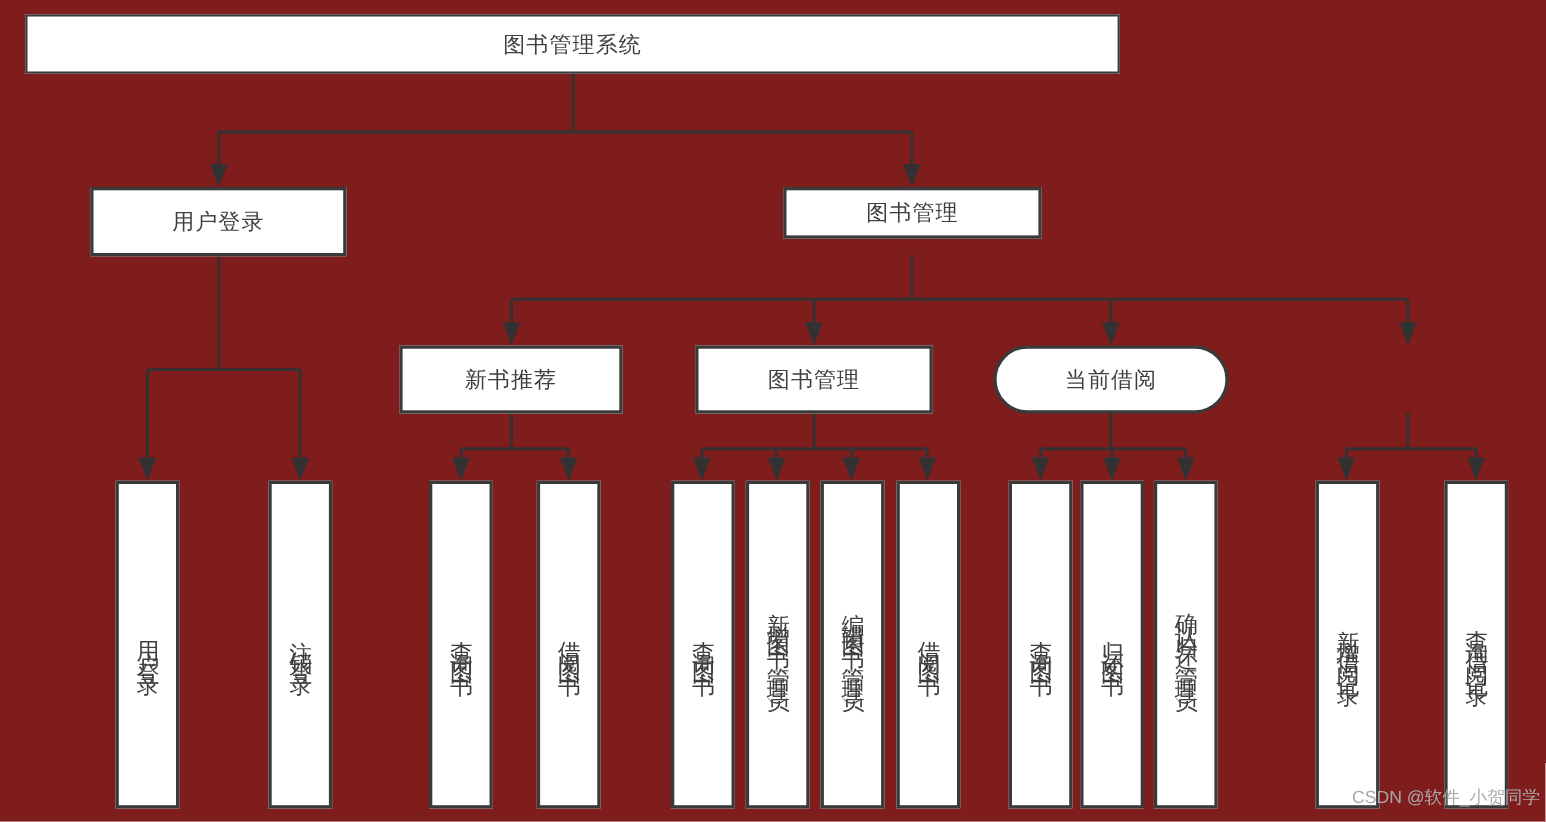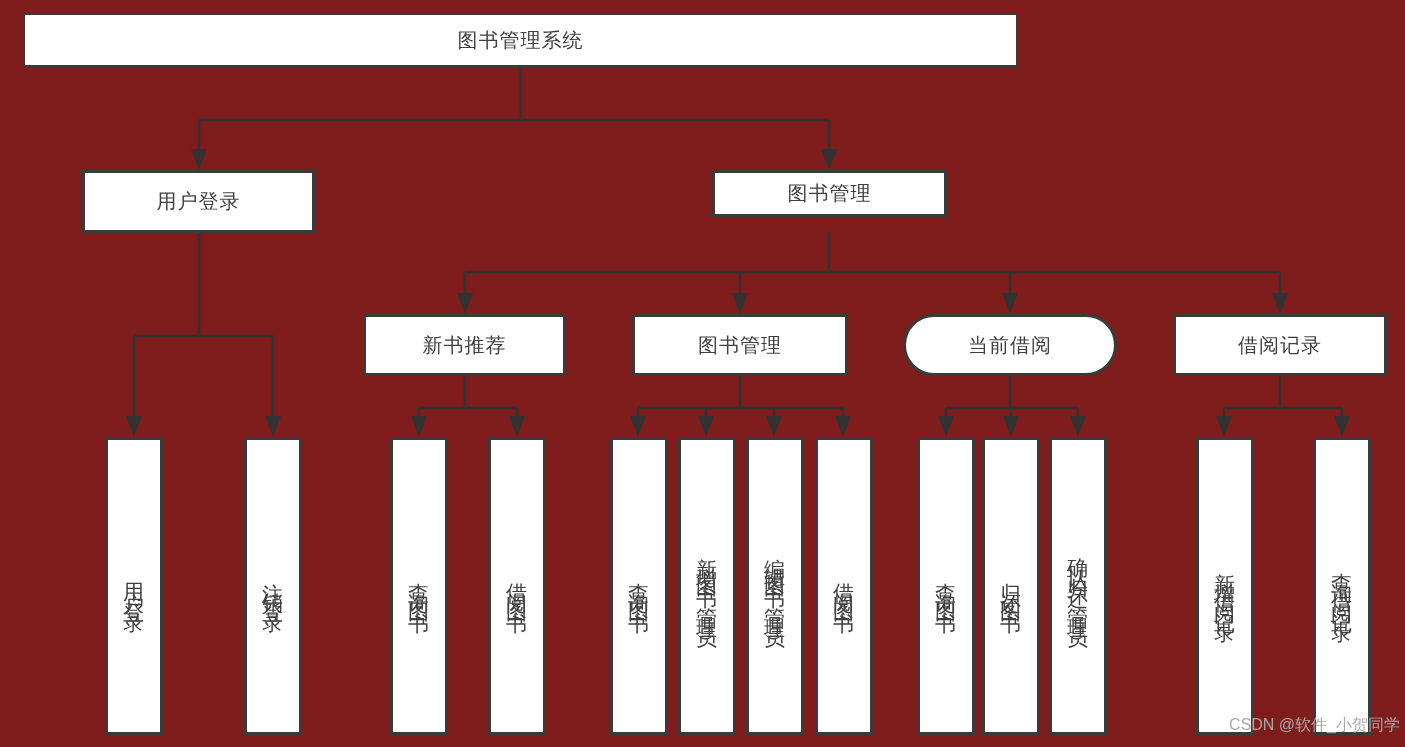--- a/index.html
+++ b/index.html
@@ -121,23 +121,20 @@
 
   <div class="box hbox" id="b-nb">
     <span>新书推荐</span>
   </div>
   <div class="box hbox" id="b-bb">
     <span>图书管理</span>
   </div>
   <div class="box hbox" id="b-cb">
     <span>当前借阅</span>
   </div>
-  <div class="box hbox" id="b-br">
-    <span>借阅记录</span>
-  </div>
 
   <div class="box vbox leaf" id="l-a1">
     <span>用户登录</span>
   </div>
   <div class="box vbox leaf" id="l-a2">
     <span>注销登录</span>
   </div>
 
   <div class="box vbox leaf" id="l-b1">
     <span>查询图书</span>

